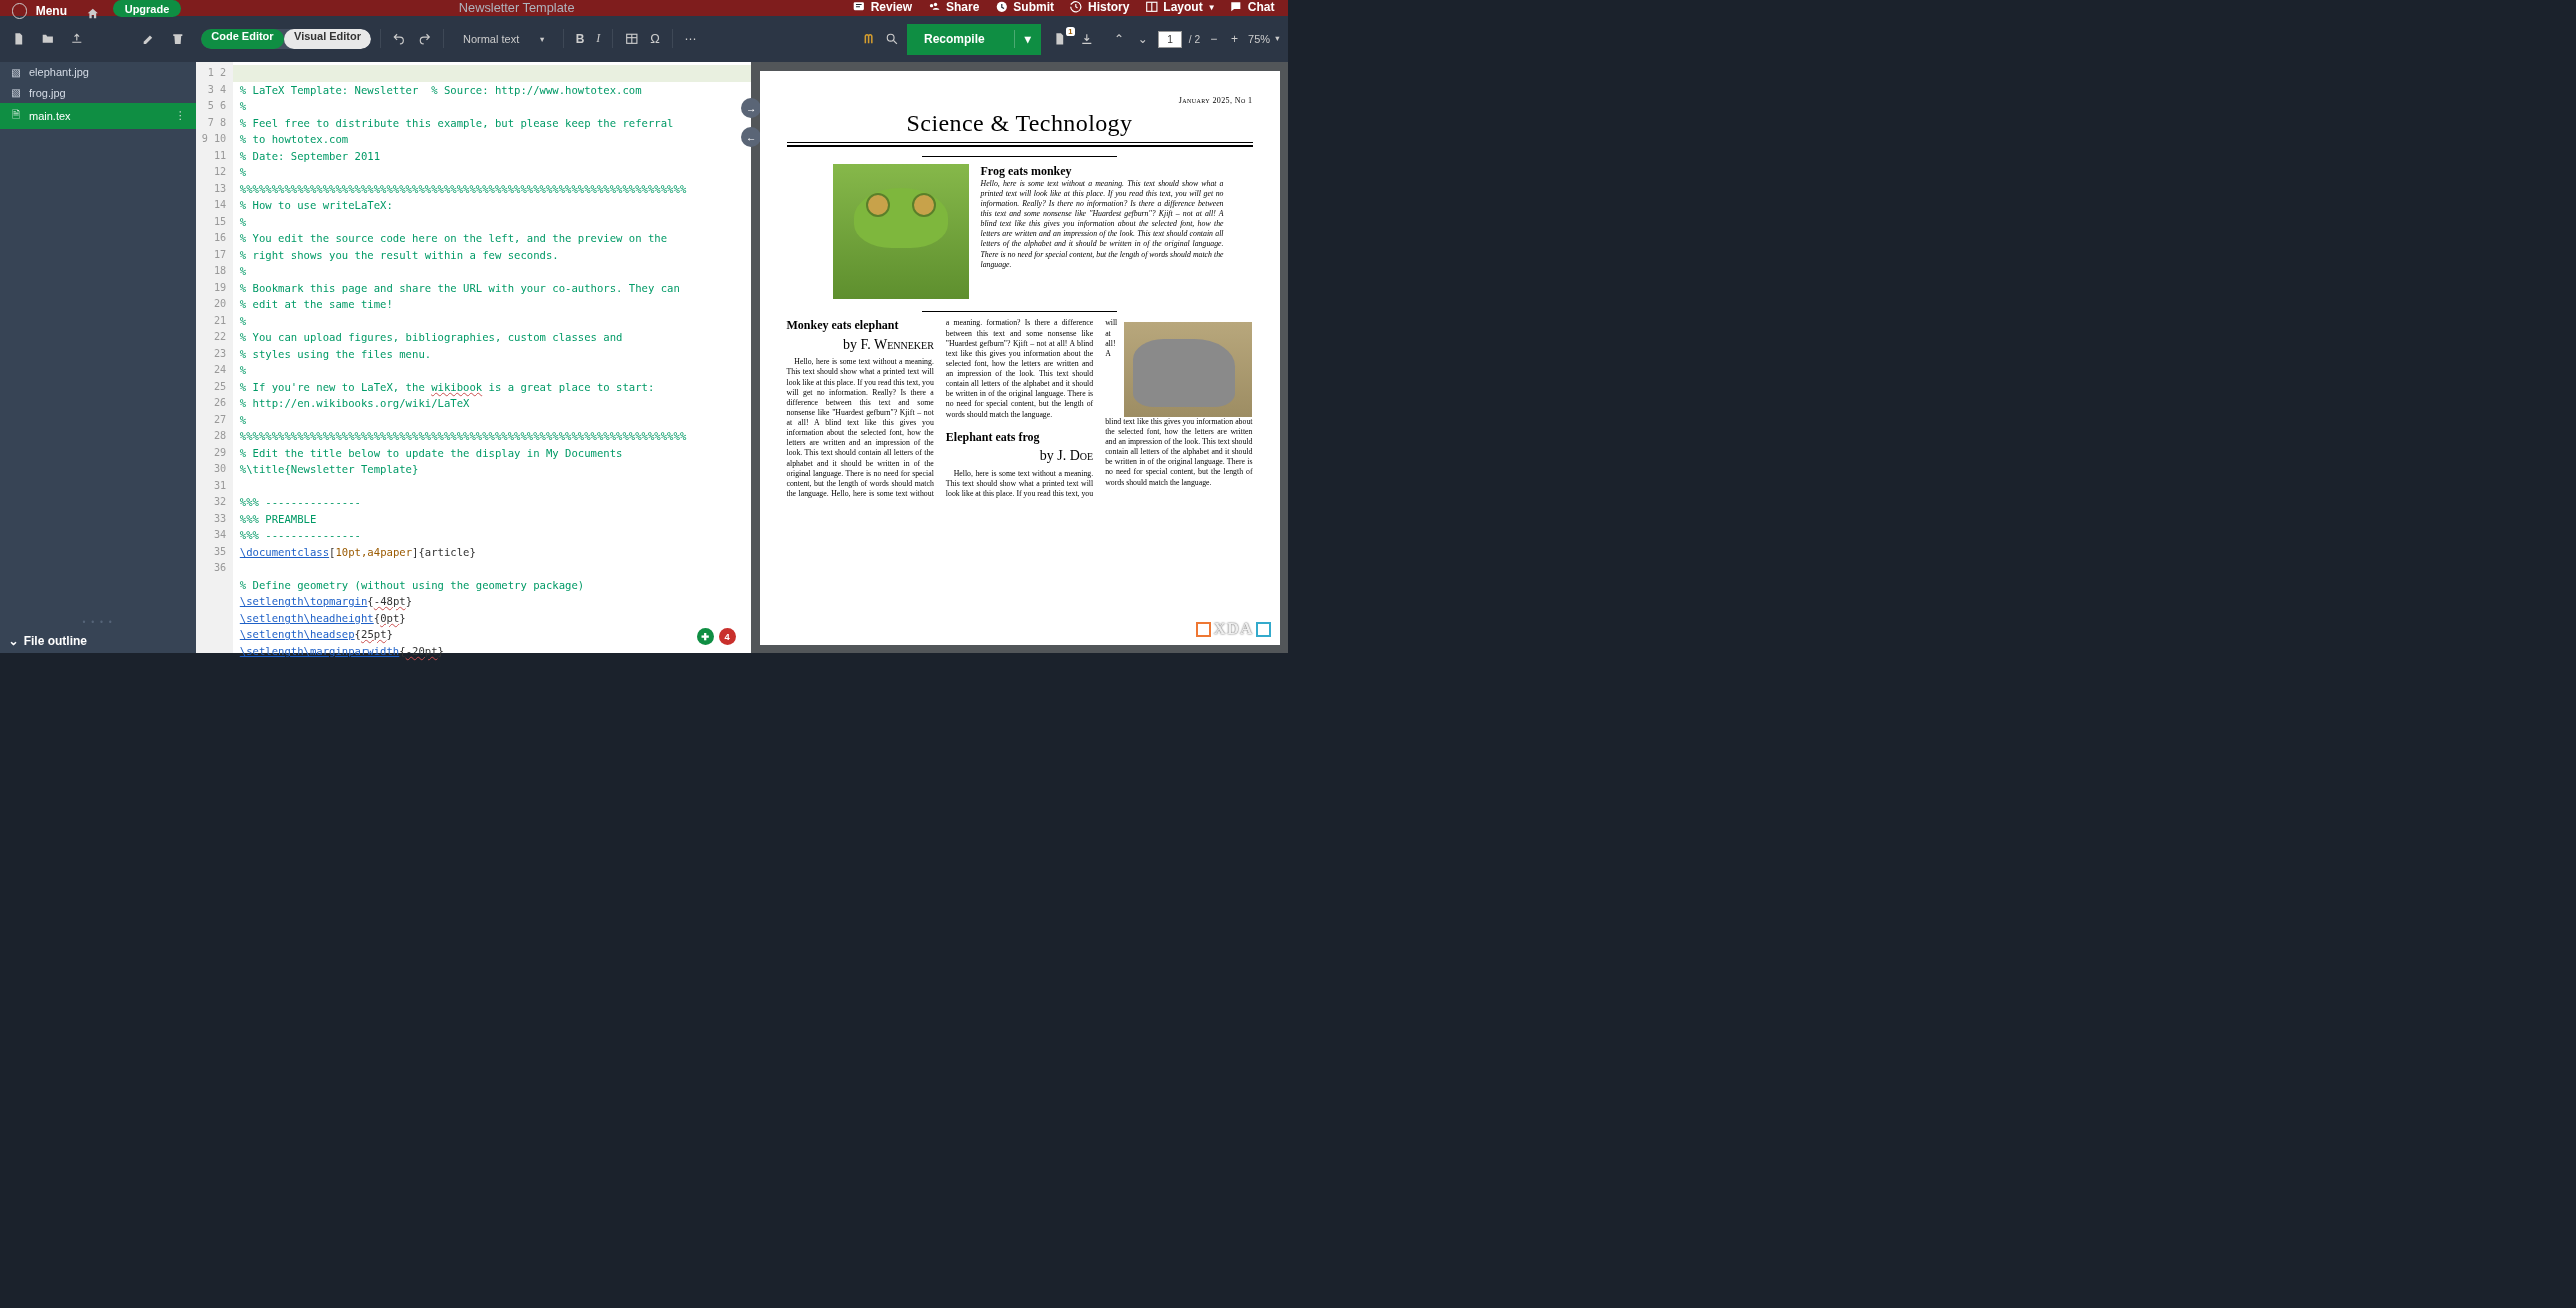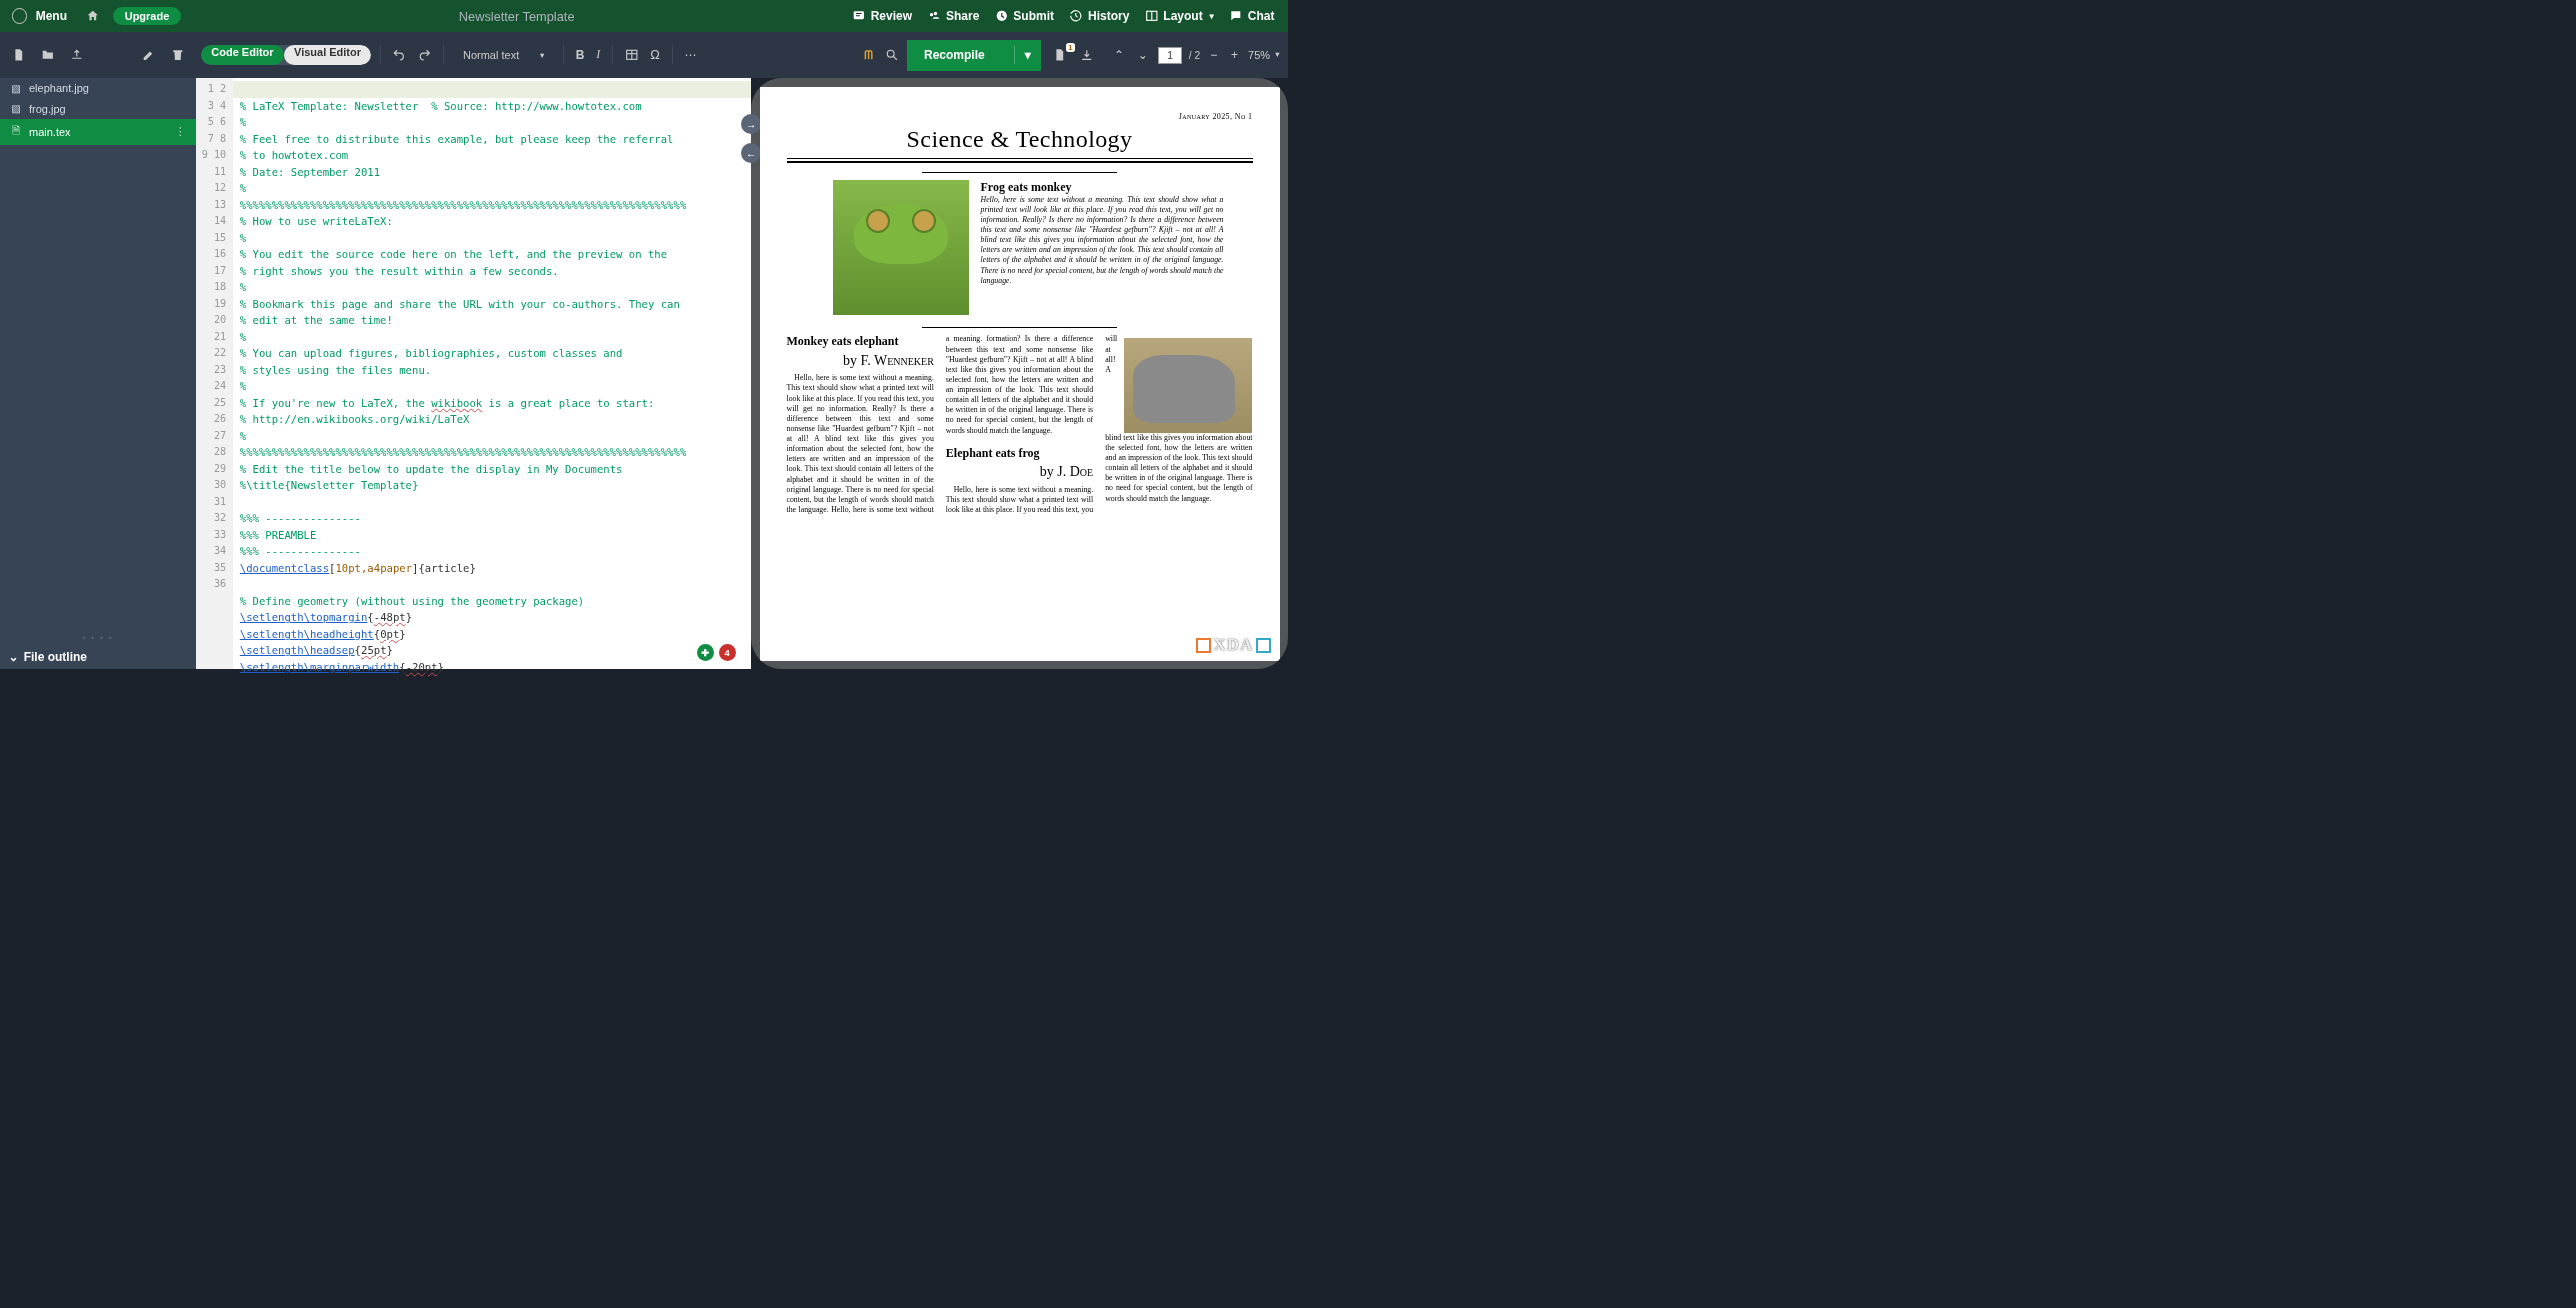--- a/index.html
+++ b/index.html
@@ -1,20 +1,20 @@
 <!DOCTYPE html>
 <html style="font-size:13.6px"><head>
 <meta charset="utf-8">
 <style>
 * { margin: 0; padding: 0; box-sizing: border-box; }
 body { font-family: "Segoe UI", Arial, sans-serif; background: #1b222c; color: #e6e6e6; overflow: hidden; width: 2576px; height: 1308px; transform-origin: top left; }
 .scaled { width: 1288px; height: 654px; position: relative; }
 
 
-.topbar { height: 32px; background: #14532d; display: flex; align-items: center; padding: 0 6.8px; gap: 6.8px; }
+.topbar { height: 16px; background: #7f1d1d; display: flex; align-items: flex-start; padding: 0 6.8px; gap: 6.8px; }
 .logo-o { width: 15.3px; height: 15.3px; border: 1.7px solid #ccc; border-radius: 50%; margin-right: 3.4px; }
 .menu-btn { display: flex; align-items: center; gap: 5.1px; color: #fff; font-size: 12px; font-weight: 600; padding: 3.4px 5.1px; cursor: pointer; }
 .icon-btn { width: 27px; height: 27px; display: flex; align-items: center; justify-content: center; color: #ccc; cursor: pointer; }
 .upgrade-btn { background: #0f8e43; color: #fff; padding: 2.6px 12px; border-radius: 10.2px; font-size: 11px; font-weight: 600; }
 .doc-title { flex: 1; text-align: center; color: #aeb4bd; font-size: 12.8px; font-weight: 500; }
 .top-right { display: flex; align-items: center; gap: 15.3px; padding-right: 6.8px; }
 .top-item { display: flex; align-items: center; gap: 5.1px; color: #fff; font-size: 12px; font-weight: 600; }
 .chev { font-size: 8.5px; margin-left: 1.7px; }
 
 
@@ -58,21 +58,21 @@
 .opt { color: #9a5a00; }
 .squig { text-decoration: underline wavy #c94e4e; text-decoration-thickness: 0.9px; }
 .activeln { background: #e9f0e0; position: absolute; left: 0; right: 0; height: 16.5px; }
 .code-badges { position: absolute; bottom: 8.5px; right: 15.3px; display: flex; gap: 5.1px; }
 .bdg { width: 17px; height: 17px; border-radius: 8.5px; font-size: 9.4px; font-weight: 700; color: #fff; display: flex; align-items: center; justify-content: center; }
 .bdg.grn { background: #0f8e43; }
 .bdg.red { background: #c9302c; }
 .pane-toggle { position: absolute; top: 34px; right: -10.2px; width: 20.4px; height: 20.4px; border-radius: 10.2px; background: #5a6576; color: #fff; display: flex; align-items: center; justify-content: center; font-size: 10.2px; }
 
 
-.preview { width: 537px; background: #525659; padding: 8.5px; overflow: hidden; border-radius: 31px; }
+.preview { width: 537px; background: #525659; padding: 8.5px; overflow: hidden; }
 .page { background: #fff; color: #000; width: 520px; height: 100%; margin: 0 auto; padding: 25.6px 27px 0 27px; font-family: Georgia, 'Times New Roman', serif; font-size: 7.8px; position: relative; }
 .pg-date { text-align: right; font-variant: small-caps; font-size: 8px; letter-spacing: 0.4px; margin-bottom: 5.1px; }
 .pg-title { font-family: "Comic Sans MS", cursive; font-size: 24px; text-align: center; font-weight: 500; letter-spacing: 0.4px; }
 .pg-bars { margin: 5.1px auto 8.5px; }
 .pg-bars .bar1 { border-top: 1.7px solid #000; border-bottom: 2.6px solid #000; height: 5.1px; margin: 3.4px 0; }
 .thinrule { width: 42%; border-top: 0.9px solid #000; margin: 6.8px auto; }
 .art-title { font-family: "Comic Sans MS", cursive; font-size: 12px; font-weight: 600; }
 .byline { text-align: right; font-size: 14px; margin-bottom: 3.4px; }
 .byline .smcap { font-variant: small-caps; }
 .just { text-align: justify; line-height: 1.3; }

